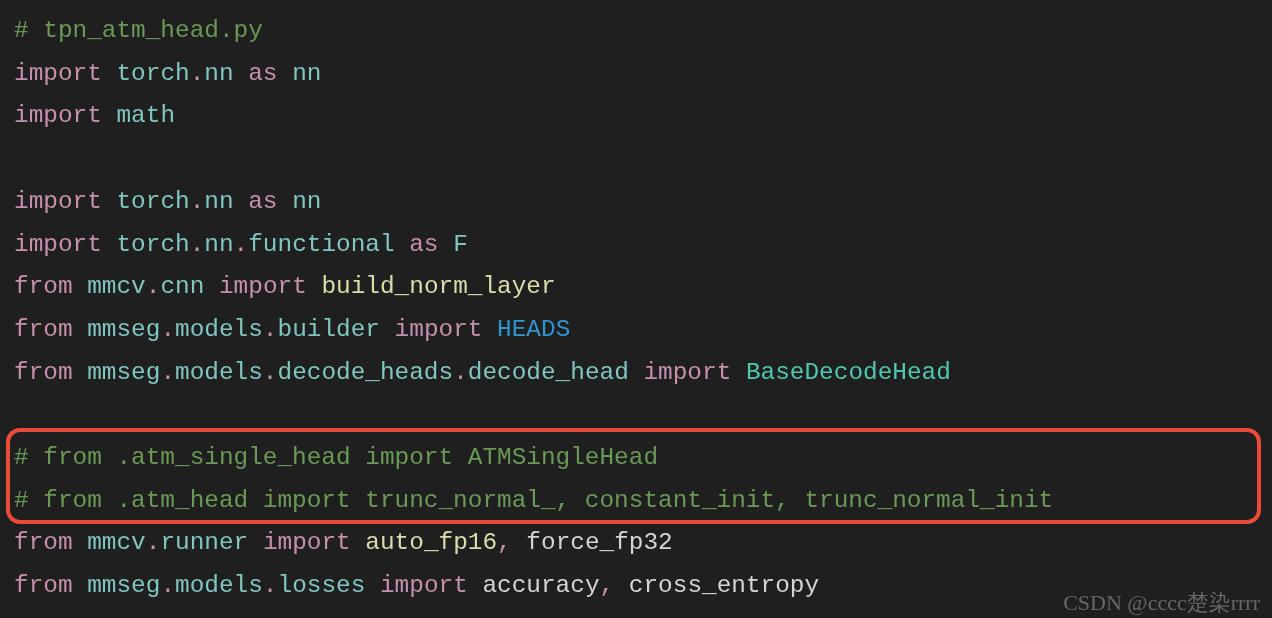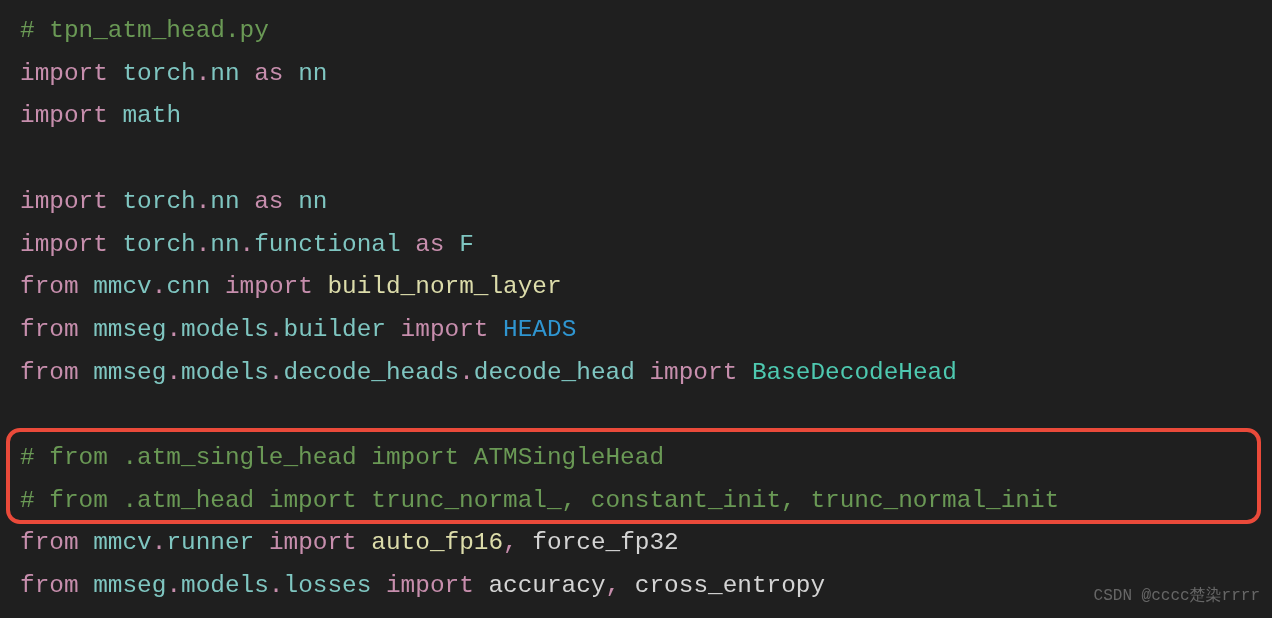--- a/index.html
+++ b/index.html
@@ -5,21 +5,21 @@
   html, body {
     margin: 0;
     padding: 0;
     width: 1272px;
     height: 618px;
     background: #1f1f1f;
     overflow: hidden;
   }
   pre.code {
     margin: 0;
-    padding: 10px 20px 0 20px;
+    padding: 10px 20px 0 14px;
     font-family: "SFMono-Regular", "Menlo", "Consolas", "Liberation Mono", monospace;
     font-size: 24.4px;
     line-height: 1.75;
     color: #d4d4d4;
     white-space: pre;
     position: relative;
     letter-spacing: 0;
   }
   .cm  { color: #6A9955; }
   .kw  { color: #C78EAD; }
@@ -38,24 +38,24 @@
     height: 96px;
     border: 4px solid #ea4a3a;
     border-radius: 14px;
     pointer-events: none;
     box-sizing: border-box;
     background: transparent;
   }
   .watermark {
     position: absolute;
     right: 12px;
-    bottom: 12px;
+    bottom: 0;
     color: rgba(200,200,200,0.42);
-    font-family: Liberation Mono, monospace;
-    font-size: 16px;
+    font-family: Liberation Serif, serif;
+    font-size: 22px;
     letter-spacing: 0;
     pointer-events: none;
   }
 </style>
 </head>
 <body>
 
 <pre class="code"><span class="cm"># tpn_atm_head.py</span>
 <span class="kw">import</span> <span class="id">torch</span><span class="p">.</span><span class="id">nn</span> <span class="kw">as</span> <span class="id">nn</span>
 <span class="kw">import</span> <span class="id">math</span>

